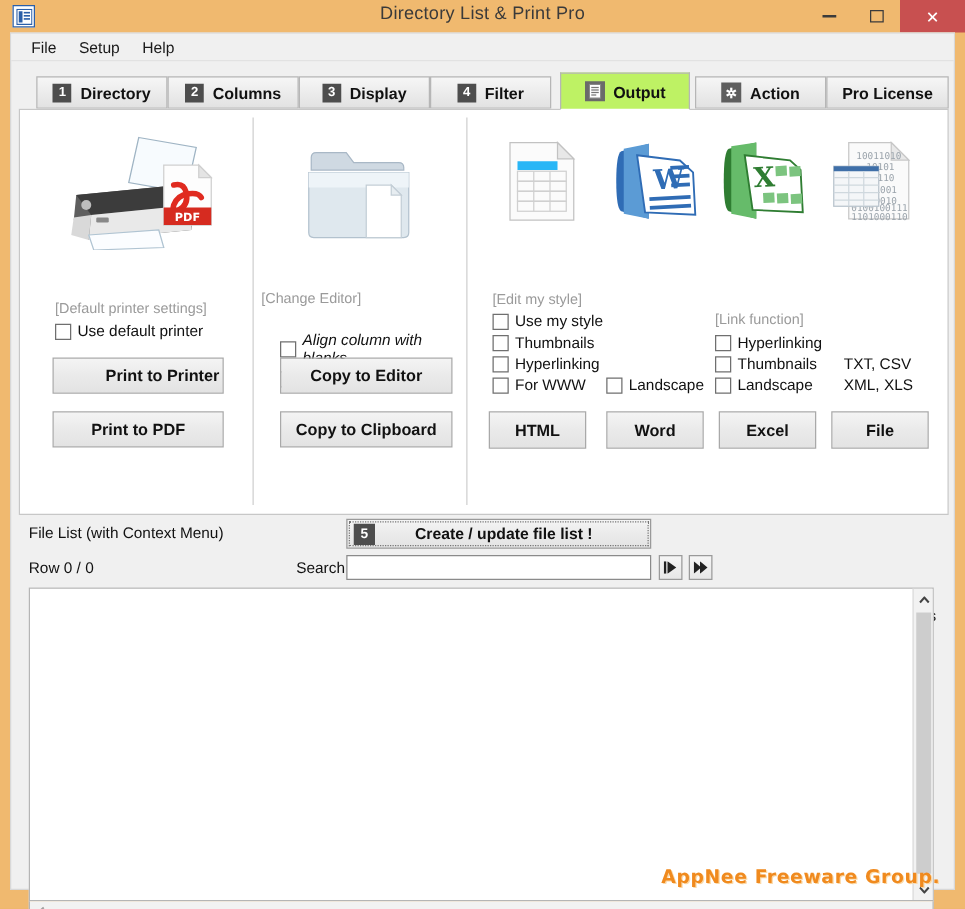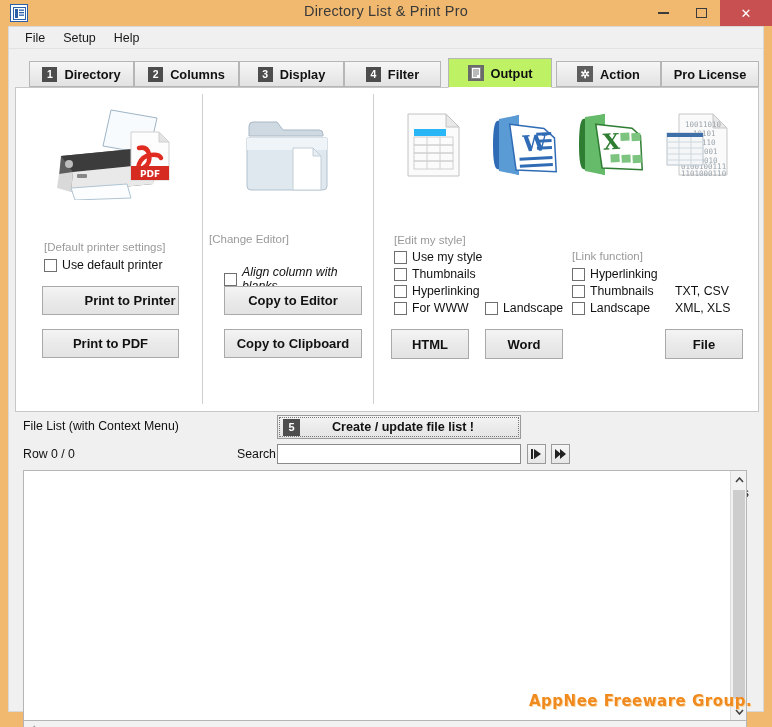--- a/index.html
+++ b/index.html
@@ -406,20 +406,21 @@
             <span class="cb"></span>
             <span>Landscape</span>
           </div>
         </div>
 
         <div style="position:absolute;left:301px;top:196px;font-size:12.3px;color:#111;">TXT, CSV</div>
         <div style="position:absolute;left:301px;top:213px;font-size:12.3px;color:#111;">XML, XLS</div>
 
         <div class="btn" style="position:absolute;left:17px;top:241px;width:78px;height:30px;">HTML</div>
         <div class="btn" style="position:absolute;left:111px;top:241px;width:78px;height:30px;">Word</div>
+        <div class="btn" style="position:absolute;left:201px;top:241px;width:78px;height:30px;">Excel</div>
         <div class="btn" style="position:absolute;left:291px;top:241px;width:78px;height:30px;">File</div>
       </div>
     </div>
 
     <div class="filelist-label">File List (with Context Menu)</div>
 
     <div class="create-btn">
       <span class="num">5</span>
       <span class="lbl">Create / update file list !</span>
     </div>

